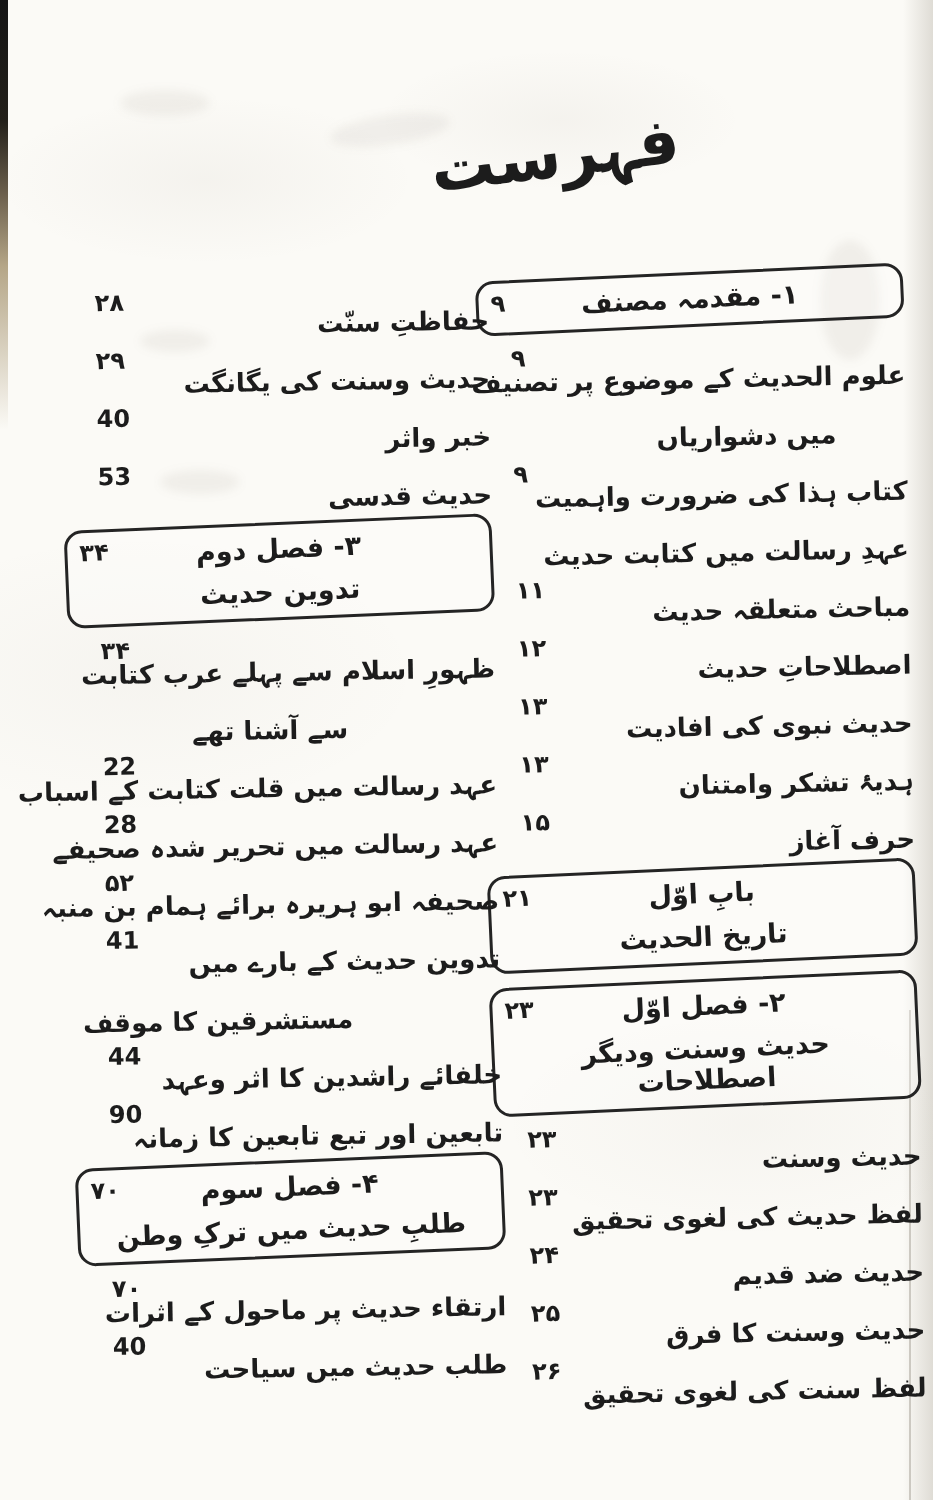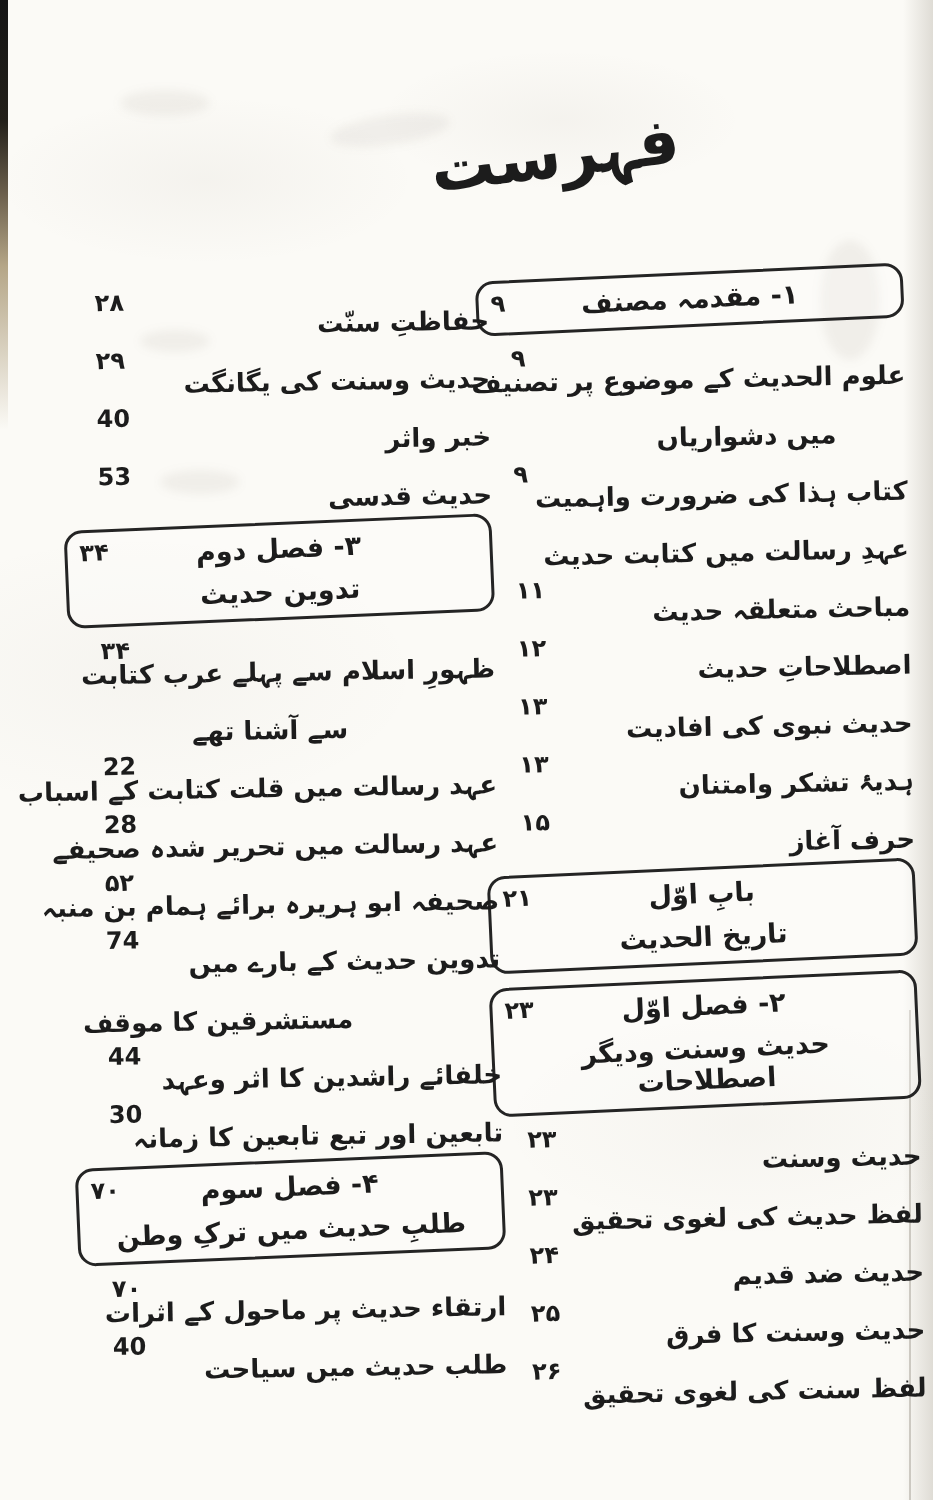--- a/index.html
+++ b/index.html
@@ -194,32 +194,32 @@
       <div class="row">
         <span class="txt">عہد رسالت میں تحریر شدہ صحیفے</span>
         <span class="num">28</span>
       </div>
       <div class="row">
         <span class="txt">صحیفہ ابو ہریرہ برائے ہمام بن منبہ</span>
         <span class="num">۵۲</span>
       </div>
       <div class="row">
         <span class="txt">تدوین حدیث کے بارے میں</span>
-        <span class="num">74</span>
+        <span class="num">41</span>
       </div>
       <div class="row cont">
         <span class="txt">مستشرقین کا موقف</span>
       </div>
       <div class="row">
         <span class="txt">خلفائے راشدین کا اثر وعہد</span>
         <span class="num">44</span>
       </div>
       <div class="row">
         <span class="txt">تابعین اور تبع تابعین کا زمانہ</span>
-        <span class="num">30</span>
+        <span class="num">90</span>
       </div>
       <div class="box">
         <span class="num">۷۰</span>
         <div class="label">۴- فصل سوم</div>
         <div class="title">طلبِ حدیث میں ترکِ وطن</div>
       </div>
       <div class="row">
         <span class="txt">ارتقاء حدیث پر ماحول کے اثرات</span>
         <span class="num">۷۰</span>
       </div>

